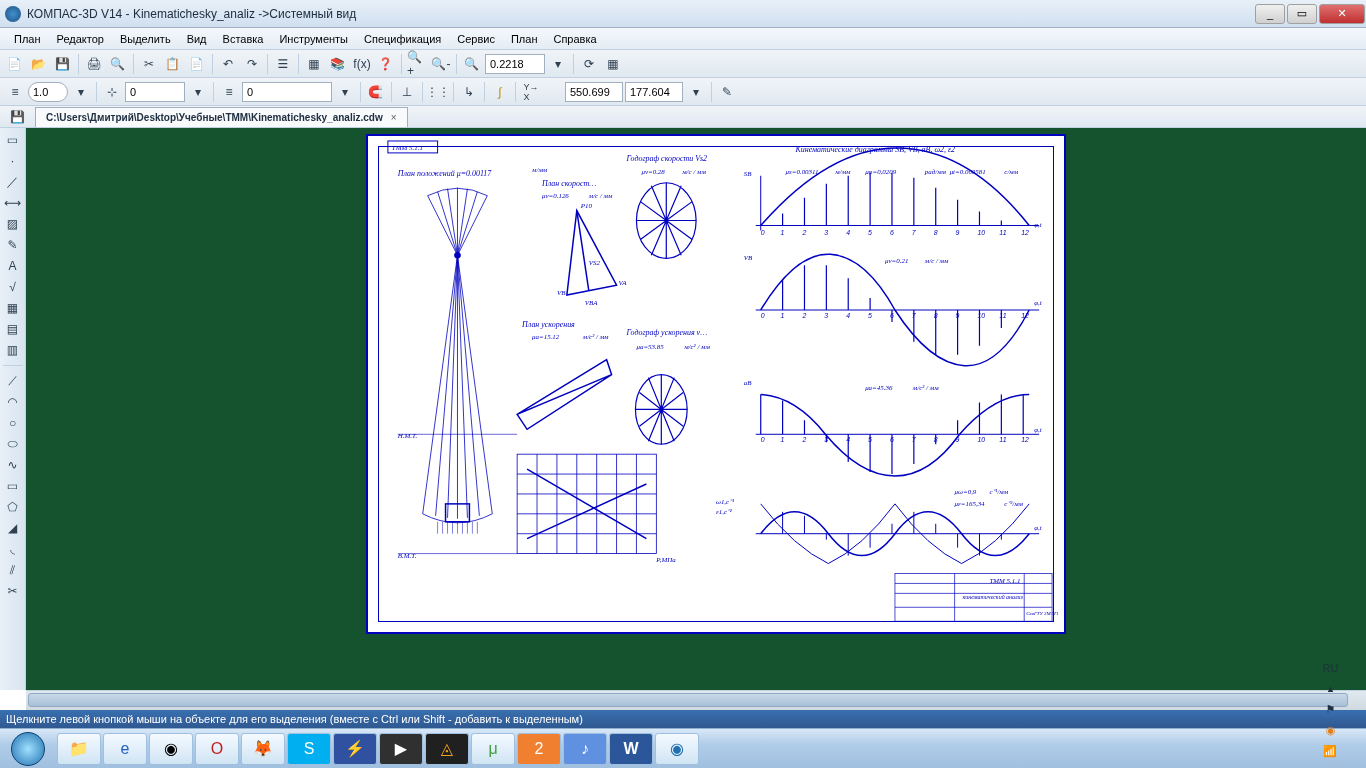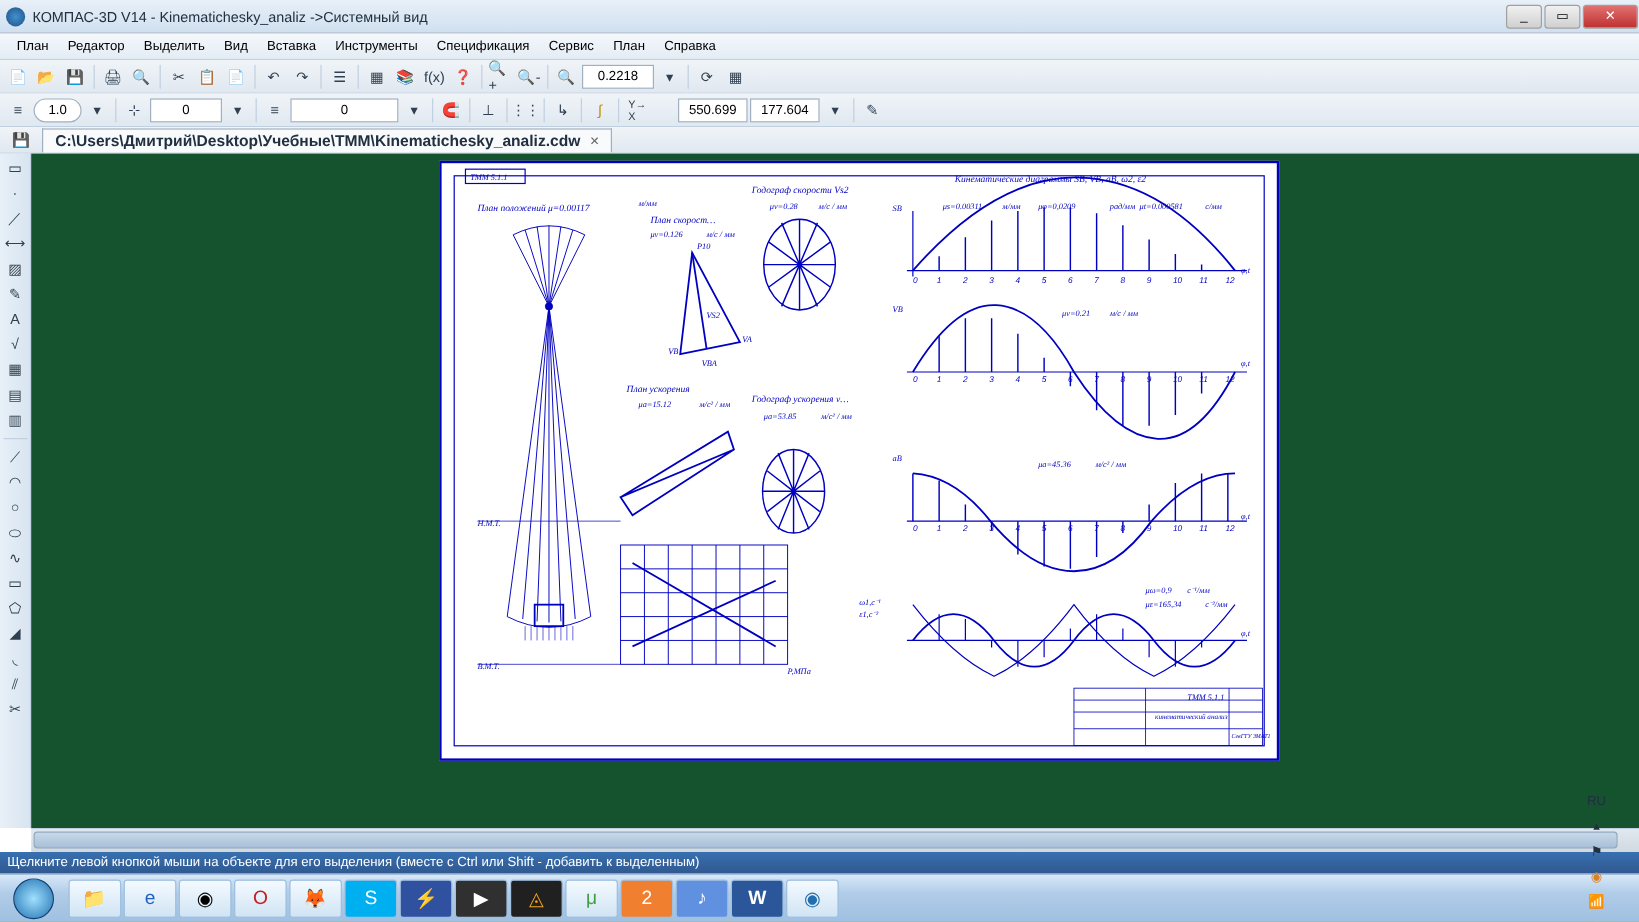--- a/index.html
+++ b/index.html
@@ -11,24 +11,24 @@
 .winbtns { display: flex; }
 .winbtn { width: 30px; height: 20px; margin: 0 1px; background: linear-gradient(#f0f0f0,#d0d0d0); border: 1px solid #a0a0a0; border-radius: 3px; display: flex; align-items: center; justify-content: center; font-size: 11px; }
 .winbtn.close { width: 46px; background: linear-gradient(#e07070,#c03030); color: #fff; }
 
 .menubar { height: 22px; background: linear-gradient(#f4f8fc,#e4ecf4); display: flex; align-items: center; padding: 0 6px; font-size: 11px; border-bottom: 1px solid #c0d0e0; }
 .menubar span { padding: 0 8px; cursor: pointer; }
 
 .toolbar { height: 28px; background: linear-gradient(#f0f4f8,#e0e8f0); display: flex; align-items: center; padding: 0 4px; border-bottom: 1px solid #c0d0e0; gap: 2px; }
 .tbtn { width: 22px; height: 22px; border: 1px solid transparent; display: flex; align-items: center; justify-content: center; font-size: 12px; color: #304050; border-radius: 2px; }
 .tsep { width: 1px; height: 20px; background: #c0d0e0; margin: 0 2px; }
-.tinput { height: 20px; border: 1px solid #a0b0c0; font-size: 11px; padding: 0 4px; background: #fff; text-align: center; }
+.tinput { height: 20px; border: 1px solid #a0b0c0; font-size: 11px; padding: 0 4px; background: #fff; }
 
 .tabbar { height: 22px; background: linear-gradient(#f0f4f8,#e0e8f0); display: flex; align-items: center; padding-left: 40px; border-bottom: 1px solid #c0d0e0; }
-.tab { height: 20px; background: #f8fafc; border: 1px solid #a0b0c0; border-bottom: none; padding: 0 10px; display: flex; align-items: center; font-size: 13px; font-weight: bold; color: #203040; }
+.tab { height: 20px; background: #f8fafc; border: 1px solid #a0b0c0; border-bottom: none; padding: 0 10px; display: flex; align-items: center; font-size: 10px; font-weight: bold; color: #203040; }
 .tab .closex { margin-left: 8px; color: #606060; font-weight: normal; }
 
 .sidetool { position: absolute; left: 0; top: 128px; width: 26px; bottom: 78px; background: linear-gradient(90deg,#e8f0f8,#d8e4f0); border-right: 1px solid #c0d0e0; display: flex; flex-direction: column; align-items: center; padding-top: 2px; gap: 1px; }
 .stbtn { width: 22px; height: 20px; display: flex; align-items: center; justify-content: center; font-size: 12px; color: #304050; }
 
 .canvas-wrap { position: absolute; left: 26px; top: 128px; right: 0; bottom: 78px; background: #14532d; overflow: hidden; }
 .drawing { position: absolute; left: 340px; top: 6px; width: 700px; height: 500px; border: 2px solid #0000c0; background: #fff; }
 .dframe { position: absolute; inset: 10px; border: 1px solid #0000c0; }
 .drawing svg { position: absolute; inset: 0; }
 .dtext { font-size: 8px; font-style: italic; fill: #0000c0; font-family: serif; }

